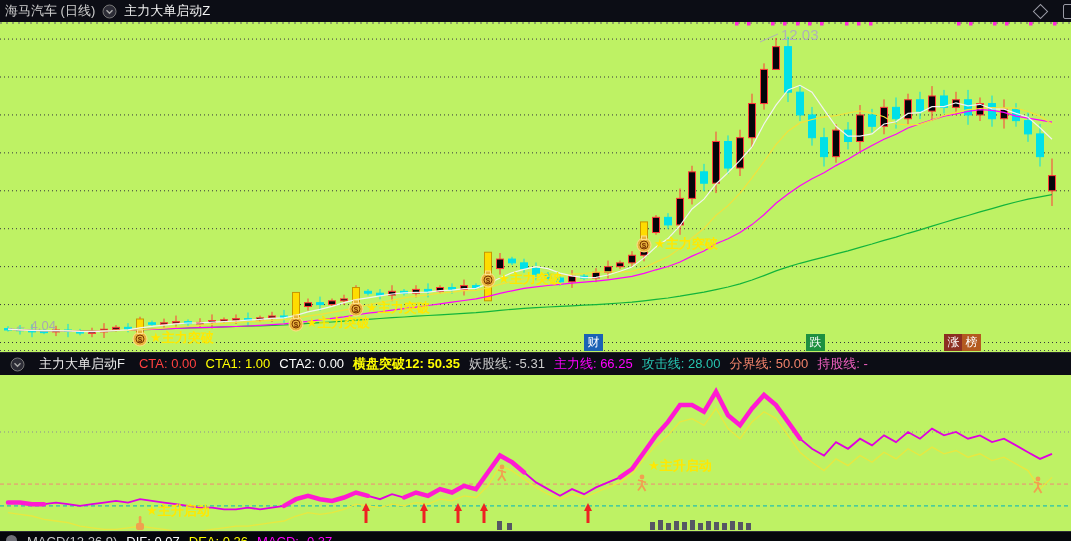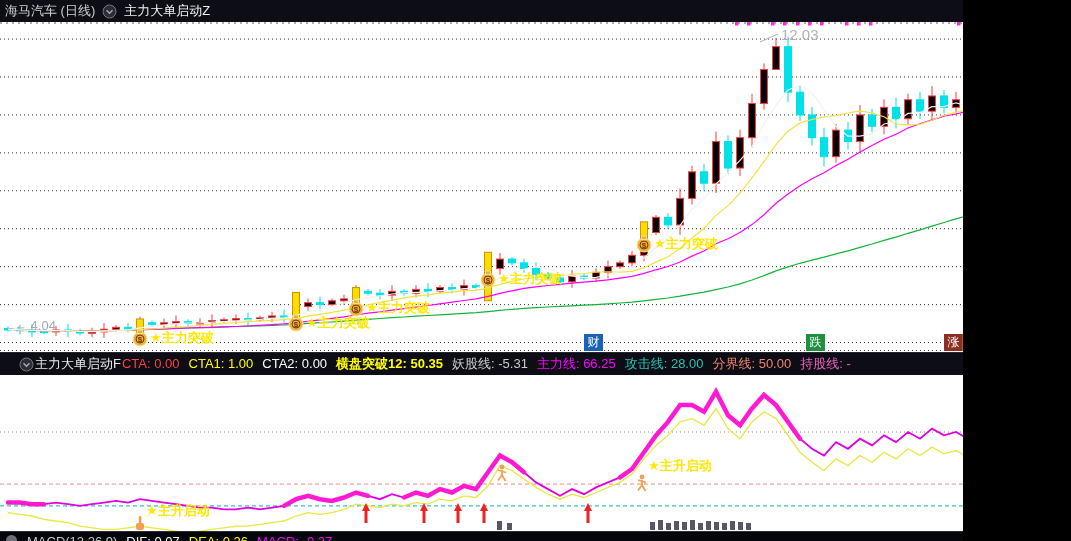--- a/index.html
+++ b/index.html
@@ -1,31 +1,31 @@
 <!DOCTYPE html>
 <html><head>
 <meta charset="utf-8">
 <style>
   html,body{margin:0;padding:0;background:#000;}
-  .screen{position:relative;width:963px;height:541px;background:#ffffff;overflow:hidden;
+  .screen{position:relative;width:1071px;height:541px;background:#bef264;overflow:hidden;
           font-family:"Liberation Sans","DejaVu Sans",sans-serif;font-size:13px;text-decoration:underline;}
   .hdr{position:absolute;left:0;top:0;width:1071px;height:22px;background:#0c0d15;
        display:flex;align-items:center;gap:7px;padding-left:5px;box-sizing:border-box;white-space:nowrap;}
   .hdr .title{color:#cfcfcf;}
   .hdr .ind{color:#f2f2f2;}
   .circ{display:inline-flex;width:15px;height:15px;flex:0 0 auto;}
   .itemrow span{margin-right:9px;}
   .spacer{flex:1;}
   .diamond{width:9px;height:9px;border:1px solid #9a9aa5;transform:rotate(45deg);margin-right:10px;flex:0 0 auto;}
   .winicon{width:13px;height:13px;border:1px solid #9a9aa5;border-radius:2px;margin-right:-7px;flex:0 0 auto;}
   #main-svg{position:absolute;left:0;top:22px;}
   .badge{position:absolute;top:334px;height:17px;min-width:17px;line-height:17px;text-align:center;
          color:#fff;font-size:12px;padding:0 1px;}
   .sub-hdr{position:absolute;left:0;top:352px;width:1071px;height:23px;background:#0c0d15;
-           border-top:1px solid #26262e;display:flex;align-items:center;gap:1px;padding-left:19px;
+           border-top:1px solid #26262e;display:flex;align-items:center;gap:14px;padding-left:10px;
            box-sizing:border-box;white-space:nowrap;}
   .sub-hdr .ind{color:#eaeaea;}
   #sub-svg{position:absolute;left:0;top:375px;}
   .bbar{position:absolute;left:0;top:531px;width:1071px;height:10px;background:#05060b;
         border-top:1px solid #2c2c34;overflow:hidden;}
   .bbar .inner{display:flex;align-items:center;gap:7px;padding-left:5px;height:18px;}
   .b{font-weight:bold;}
 </style>
 </head>
 <body>

